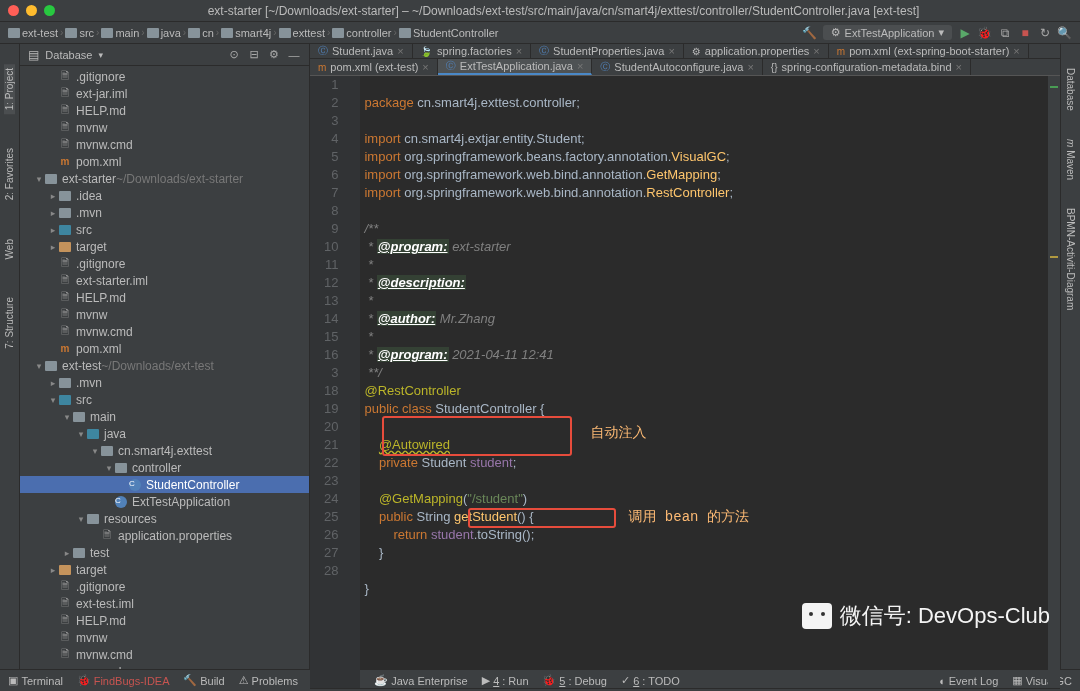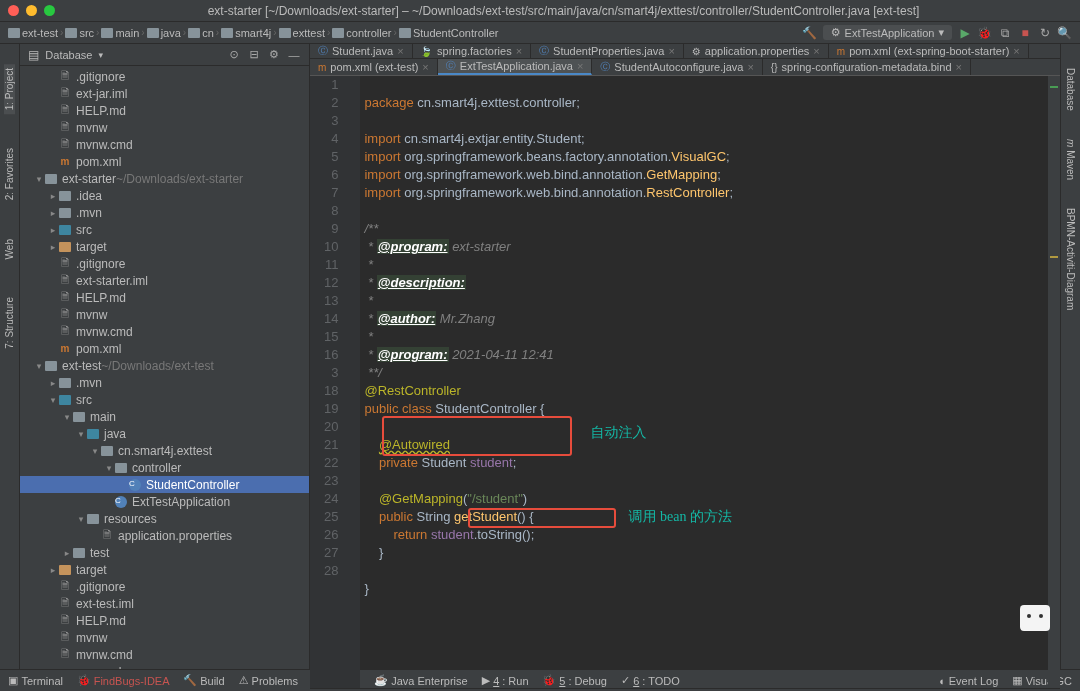--- a/index.html
+++ b/index.html
@@ -48,21 +48,21 @@
 .code-area { flex: 1; display: flex; font-family: 'Menlo', 'Consolas', monospace; font-size: 13px; line-height: 18px; position: relative; }
 .gutter { background: #313335; color: #606366; text-align: right; padding: 0 8px 0 14px; user-select: none; }
 .gutter-extra { width: 14px; background: #313335; }
 .code { flex: 1; color: #a9b7c6; padding-left: 4px; white-space: pre; position: relative; }
 .kw { color: #cc7832; } .str { color: #6a8759; } .com { color: #808080; font-style: italic; }
 .ann { color: #bbb529; } .fn { color: #ffc66d; }
 .doc-tag { color: #ffffff; font-style: italic; font-weight: bold; text-decoration: underline; }
 .doc-hl { background: #344134; padding: 0 1px; }
 .warn { text-decoration: underline wavy #bbb529; }
 .red-box { position: absolute; border: 2px solid #e74c3c; border-radius: 3px; pointer-events: none; }
-.red-text { position: absolute; color: #14b8a6; font-size: 14px; font-family: Liberation Serif, serif; }
+.red-text { position: absolute; color: #fdba74; font-size: 14px; font-family: Liberation Mono, monospace; }
 .crumb-bar { height: 20px; background: #3c3f41; border-top: 1px solid #2b2b2b; display: flex; align-items: center; padding: 0 10px; font-size: 11px; gap: 6px; }
 .bottom-bar { height: 22px; background: #3c3f41; border-top: 1px solid #2b2b2b; display: flex; align-items: center; padding: 0 8px; gap: 14px; }
 .btool { font-size: 11px; color: #bbb; display: flex; align-items: center; gap: 3px; cursor: pointer; }
 .btool .u { text-decoration: underline; }
 .btool.red { color: #c75450; }
 .watermark { position: absolute; right: 30px; bottom: 60px; color: #fff; font-size: 22px; opacity: 0.95; display: flex; align-items: center; gap: 8px; z-index: 100; }
 .wm-ico { width: 30px; height: 26px; background: #fff; border-radius: 4px; position: relative; }
 .wm-ico::before, .wm-ico::after { content: ''; position: absolute; width: 4px; height: 4px; background: #333; border-radius: 50%; top: 9px; }
 .wm-ico::before { left: 7px; } .wm-ico::after { right: 7px; }
 .scroll-track { width: 12px; background: #3c3f41; position: relative; }
@@ -564,13 +564,14 @@
       <div class="btool"><span>🐞</span> <span class="u">5</span>: Debug</div>
       <div class="btool"><span>✓</span> <span class="u">6</span>: TODO</div>
     </div>
   <div style="flex:1"></div>
   <div class="btool">◐ <span>Event Log</span></div>
   <div class="btool">▦ <span>VisualGC</span></div>
 </div>
 
 <div class="watermark">
   <div class="wm-ico"></div>
+  <span>微信号: DevOps-Club</span>
 </div>
 
 </body></html>

